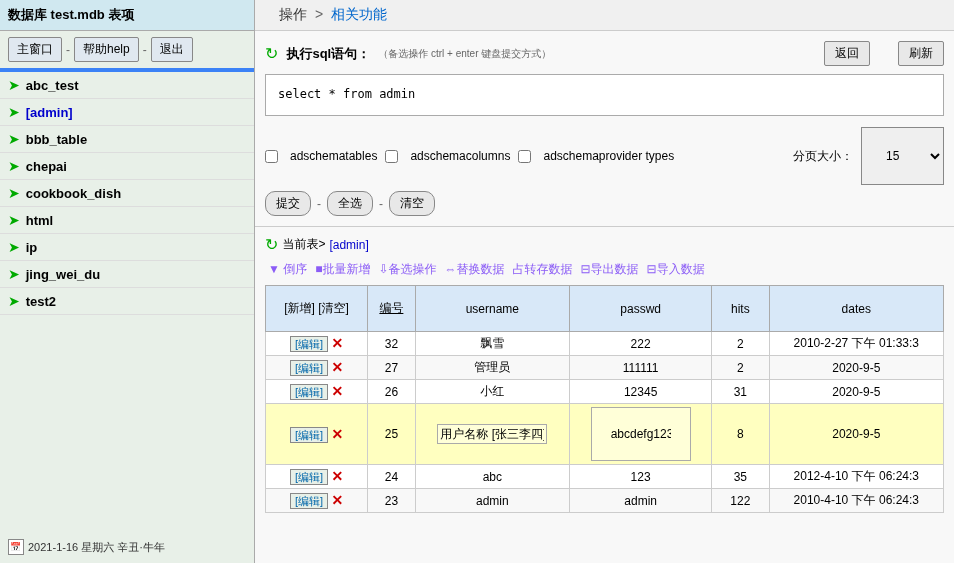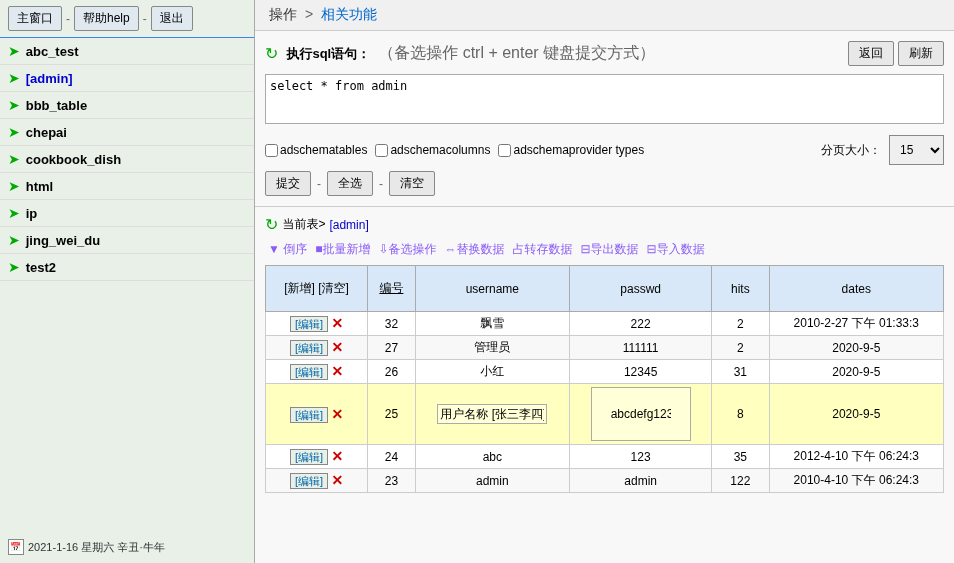--- a/index.html
+++ b/index.html
@@ -3,58 +3,58 @@
   <meta charset="utf-8">
   <style>
     * { box-sizing: border-box; margin: 0; padding: 0; }
     body { font-family: Arial, 'Microsoft YaHei', sans-serif; font-size: 12px; background: #f0f0f0; overflow: hidden; }
     
     
     .left-panel { position: absolute; top: 0; left: 0; width: 255px; height: 563px; background: #e8f0e8; border-right: 1px solid #aaa; }
     
     .left-title { background: #d0e8f0; padding: 6px 8px; font-size: 13px; font-weight: bold; border-bottom: 1px solid #aaa; }
     
-    .toolbar { display: flex; align-items: center; padding: 6px 8px; gap: 4px; border-bottom: 1px solid #3b82f6; }
+    .toolbar { display: flex; align-items: center; padding: 6px 8px; gap: 4px; border-bottom: 4px solid #3b82f6; }
     .toolbar-btn { background: #e0e8f0; border: 1px solid #888; padding: 3px 8px; cursor: pointer; font-size: 12px; border-radius: 2px; }
     .toolbar-sep { color: #666; }
     
     .nav-list { overflow-y: auto; height: calc(100% - 120px); }
     .nav-item { display: flex; align-items: center; padding: 5px 8px; cursor: pointer; border-bottom: 1px solid #ddd; gap: 6px; }
     .nav-item.active { color: #0000cc; }
     .nav-arrow { color: #00aa00; font-size: 14px; }
     .nav-label { font-size: 13px; font-weight: bold; }
     .nav-label.active { color: #0000cc; }
     
     .date-info { position: absolute; bottom: 8px; left: 8px; display: flex; align-items: center; gap: 4px; font-size: 11px; color: #333; }
     .calendar-icon { width: 16px; height: 16px; background: #fff; border: 1px solid #888; display: flex; align-items: center; justify-content: center; font-size: 9px; }
     
     
     .right-panel { position: absolute; top: 0; left: 255px; width: 699px; height: 563px; background: #f8f8f8; overflow: hidden; }
     
-    .right-title { padding: 6px 14px; font-size: 14px; color: #333; border-bottom: 1px solid #ccc; background: #f0f0f0; }
+    .right-title { padding: 6px 24px; font-size: 14px; color: #333; border-bottom: 1px solid #ccc; background: #f0f0f0; }
     .right-title .sep { color: #666; margin: 0 4px; }
     .right-title .func { color: #0066cc; }
     
     .sql-section { padding: 10px; border-bottom: 1px solid #ccc; background: #f8f8f8; }
     .sql-header { display: flex; align-items: center; gap: 8px; margin-bottom: 8px; }
     .sql-icon { color: #00aa00; font-size: 16px; }
     .sql-label { font-size: 13px; font-weight: bold; }
-    .sql-hint { color: #666; font-size: 16px; }
+    .sql-hint { color: #666; font-size: 10px; }
     .sql-buttons { display: flex; gap: 4px; margin-left: auto; }
-    .sql-btn { background: #e8e8e8; border: 1px solid #888; padding: 3px 10px; cursor: pointer; font-size: 12px; border-radius: 2px; }
-    
-    .sql-textarea { width: 100%; height: 50px; border: 1px solid #aaa; padding: 4px; font-size: 12px; font-family: monospace; resize: none; background: #fff; }
+    .sql-btn { background: #e8e8e8; border: 1px solid #888; padding: 3px 10px; cursor: pointer; font-size: 12px; border-radius: 2px; margin-left: 24px; }
+    
+    .sql-textarea { width: 100%; height: 42px; border: 1px solid #aaa; padding: 12px; font-size: 12px; font-family: monospace; resize: none; background: #fff; }
     
     .sql-options { display: flex; align-items: center; gap: 8px; margin-top: 8px; }
-    .sql-options label { display: flex; align-items: center; gap: 2px; }
+    .sql-options label { display: flex; align-items: center; gap: 12px; }
     .page-size-label { margin-left: auto; }
-    .page-size-select { border: 1px solid #888; padding: 6px; font-size: 12px; }
+    .page-size-select { border: 1px solid #888; padding: 20px; font-size: 12px; }
     
     .sql-actions { display: flex; align-items: center; gap: 6px; margin-top: 6px; }
-    .action-btn { background: #e8e8e8; border: 1px solid #888; padding: 3px 10px; cursor: pointer; font-size: 12px; border-radius: 2px; }
+    .action-btn { background: #e8e8e8; border: 1px solid #888; padding: 3px 10px; cursor: pointer; font-size: 12px; border-radius: 10px; }
     .action-sep { color: #666; }
     
     
     .table-section { padding: 4px 10px; background: #f8f8f8; }
     
     .table-header-row { display: flex; align-items: center; justify-content: space-between; padding: 4px 0; font-size: 12px; }
     .table-header-left { display: flex; align-items: center; gap: 4px; }
     .table-header-right { color: #333; }
     .current-table { color: #0000cc; }
     
@@ -77,20 +77,21 @@
     .th-passwd { min-width: 110px; }
     .th-hits { min-width: 45px; }
     .th-dates { min-width: 120px; }
     
     .goto-input { width: 30px; border: 1px solid #888; padding: 1px; font-size: 12px; }
   </style>
 </head>
 <body>
 
 <div class="left-panel">
+  <div class="left-title">数据库 test.mdb 表项</div>
 
   <div class="toolbar">
     <button class="toolbar-btn">主窗口</button>
     <span class="toolbar-sep">-</span>
     <button class="toolbar-btn">帮助help</button>
     <span class="toolbar-sep">-</span>
     <button class="toolbar-btn">退出</button>
   </div>
 
   <div class="nav-list">

